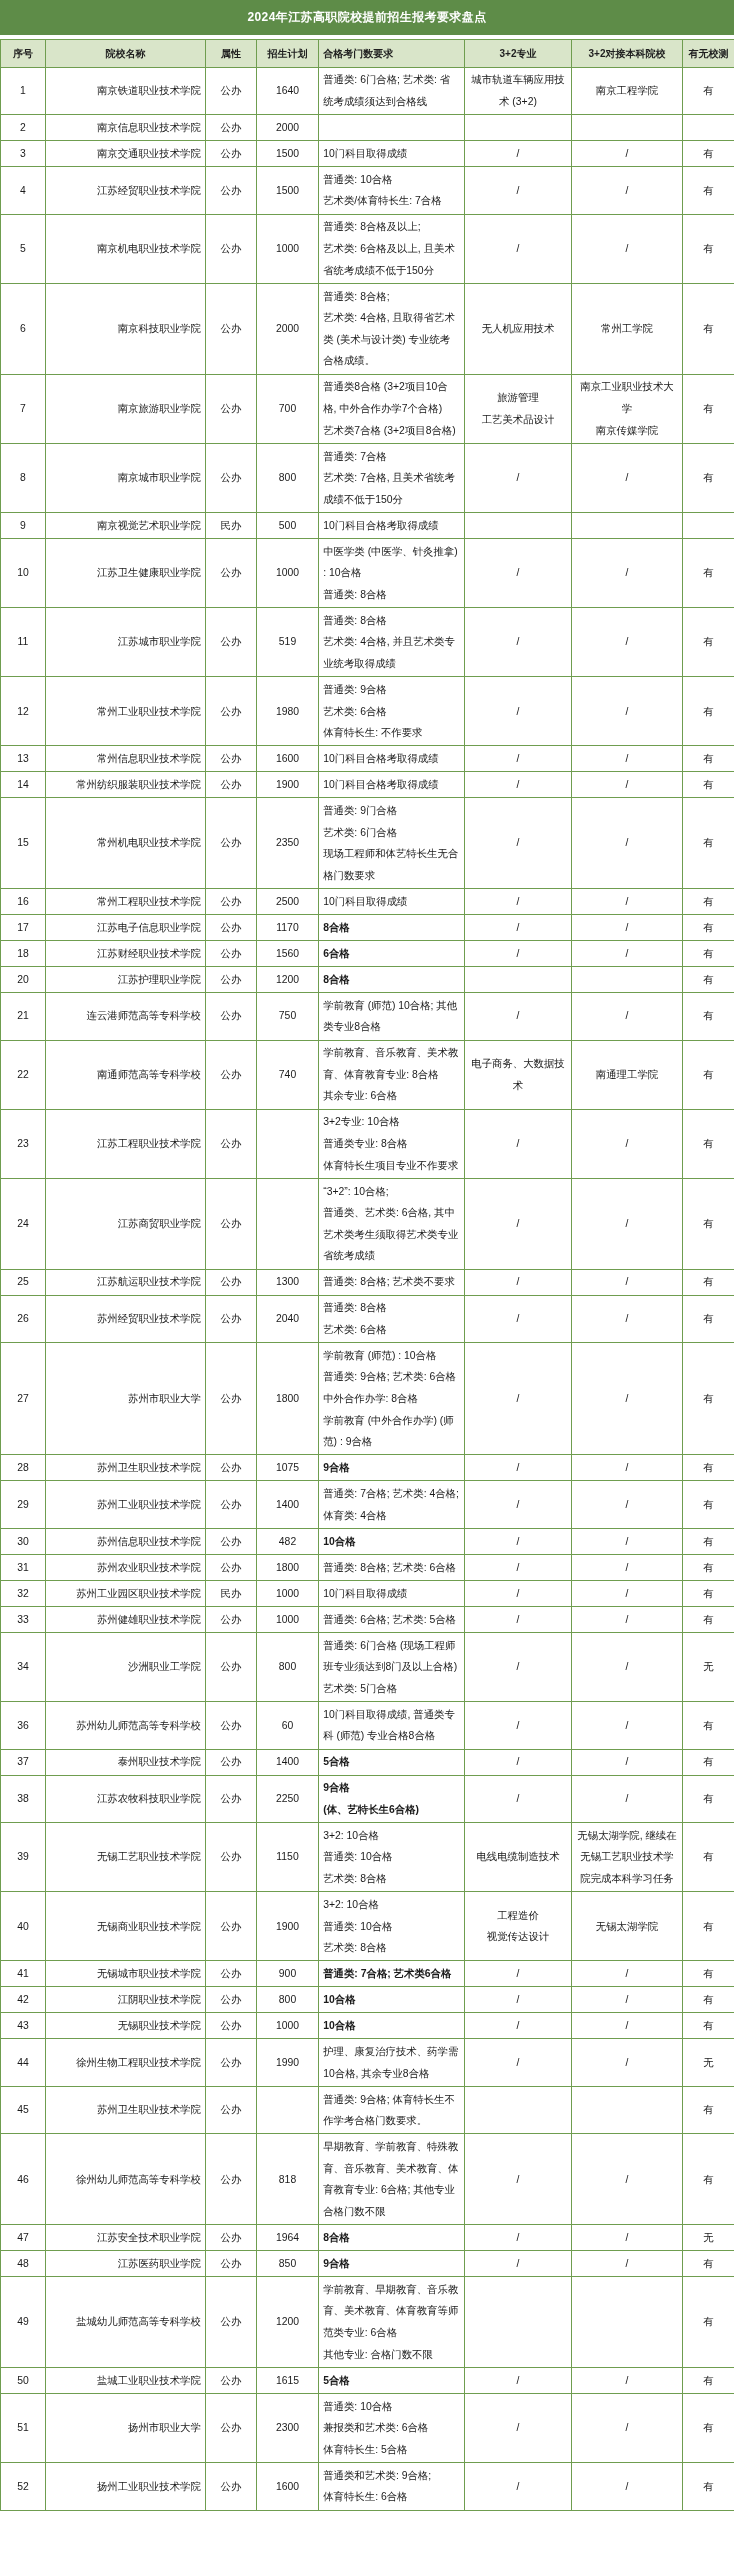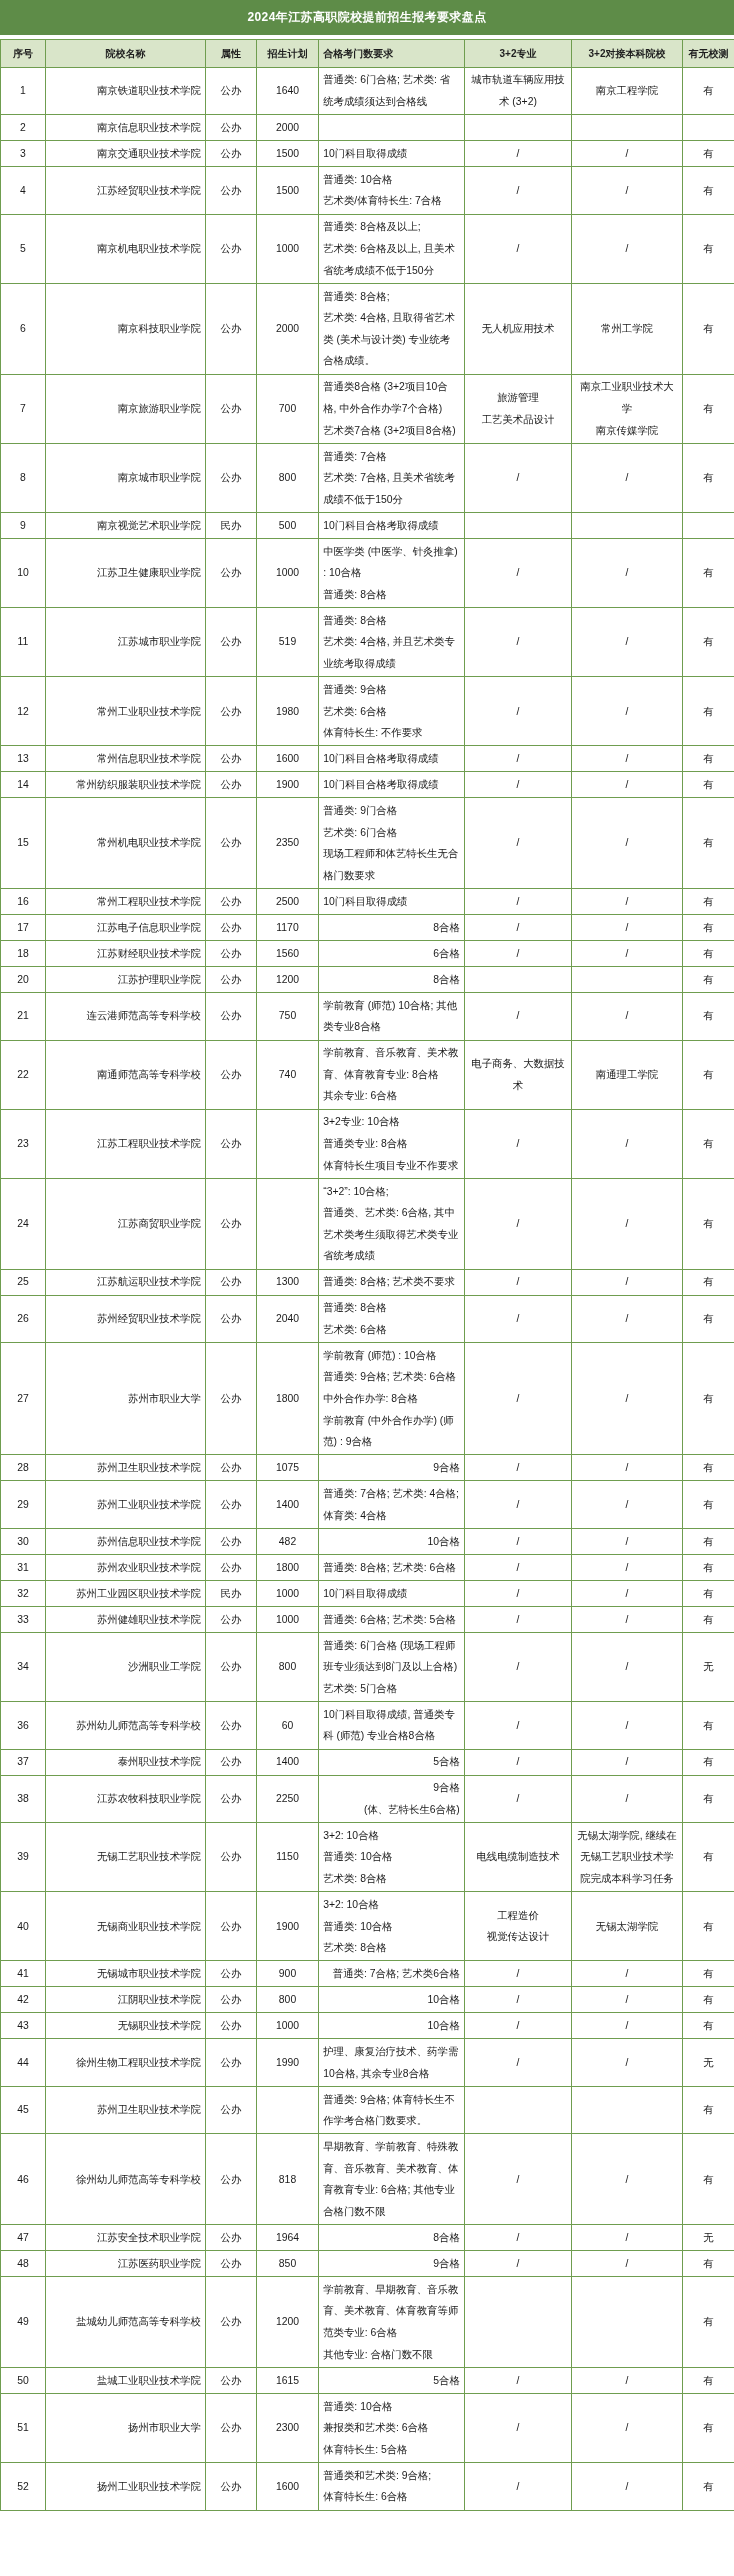--- a/index.html
+++ b/index.html
@@ -42,21 +42,21 @@
     color:#1f1f1f;
     font-weight:bold;
     font-size:10px;
     height:27.5px;
     text-align:center;
   }
   table.grid th.h-left{text-align:left;margin-left:36px;}
   td.c-no, td.c-type, td.c-plan, td.c-major, td.c-college, td.c-test{text-align:center;}
   td.c-name{text-align:right;}
   td.c-req{text-align:left;}
-  td.c-req.center{text-align:right;}
+  td.c-req.center{text-align:left;font-weight:bold;}
   td{background:#ffffff;}
 </style>
 </head>
 <body>
 
 <div class="page">
   <div class="title-bar">2024年江苏高职院校提前招生报考要求盘点</div>
   <table class="grid">
     <colgroup>
       <col style="width:45px">

